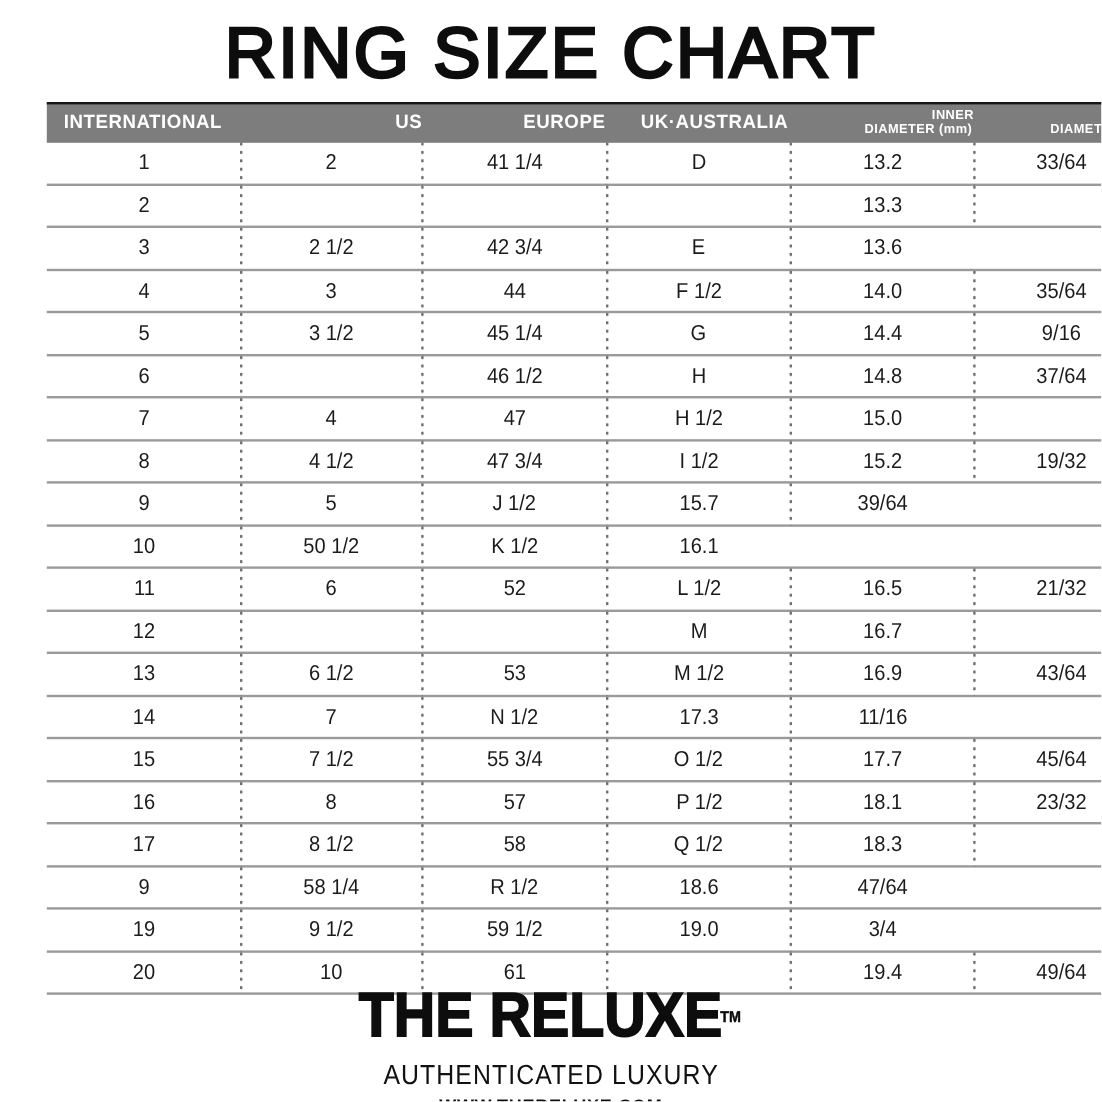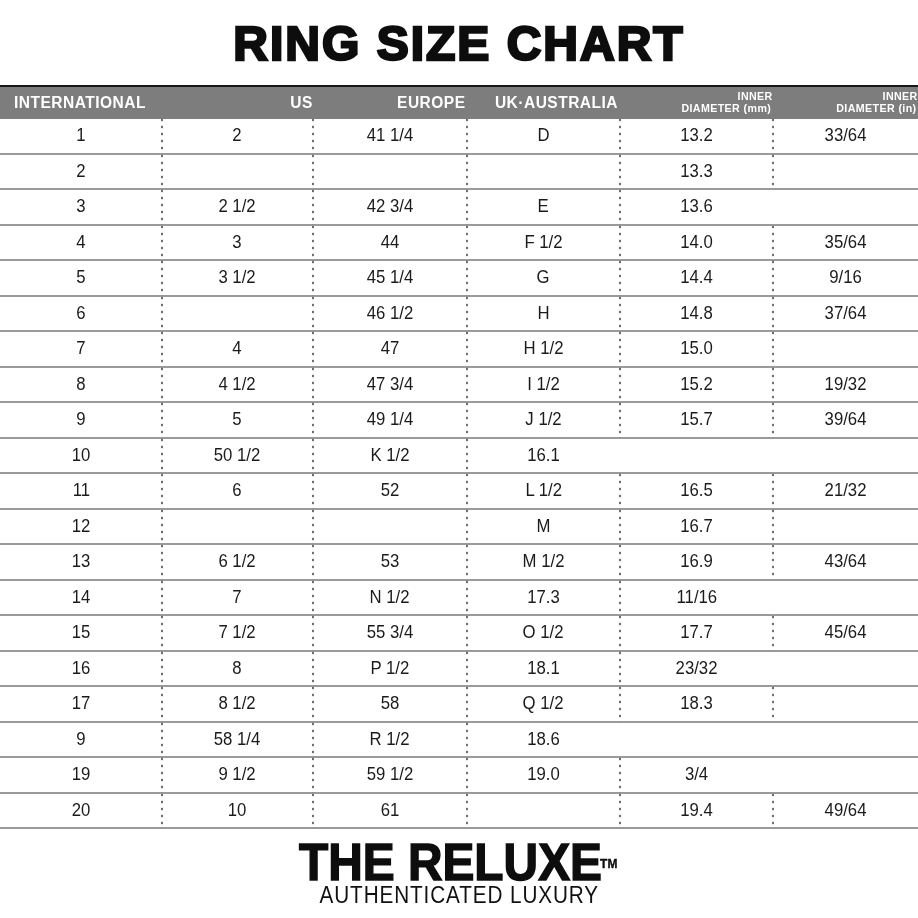--- a/index.html
+++ b/index.html
@@ -12,29 +12,29 @@
     display: flex; flex-direction: column;
   }
 
   
   .title-wrap {
     height: 85px; flex: 0 0 85px;
     display: flex; align-items: flex-end; justify-content: center;
     padding-bottom: 1px; box-sizing: border-box;
   }
   .title-text {
-    font-size: 48px; line-height: 80px;
-    font-weight: 700; letter-spacing: 2px;
+    font-size: 59px; line-height: 80px;
+    font-weight: 400; letter-spacing: 2px;
     color: var(--title-color, #0d0d0d);
     -webkit-text-stroke: 2.5px var(--title-color, #0d0d0d);
     white-space: nowrap;
   }
 
   
-  .ring-table { flex: 0 0 auto; }
+  .ring-table { flex: 0 0 auto; margin-left: 39px; }
   .thead {
     display: grid;
     grid-template-columns: 162px 151px 154px 153px 153px 145px;
     height: 34px; box-sizing: border-box;
     background: var(--header-bg, #7d7d7d);
     border-top: 2px solid #161616;
     color: var(--header-text, #ffffff);
   }
   .th {
     display: flex; flex-direction: column;
@@ -68,21 +68,21 @@
     font-size: 18px; color: var(--text, #1b1b1b);
     white-space: nowrap;
   }
 
   
   .footer {
     flex: 1 1 auto;
     display: flex; flex-direction: column; align-items: center; justify-content: flex-start;
     padding-top: 2px;
   }
-  .brand-line { position: relative; line-height: 62px; height: 52px; white-space: nowrap; }
+  .brand-line { position: relative; line-height: 30px; height: 52px; white-space: nowrap; }
   .brand-text {
     display: inline-block; transform: scaleX(0.92);
     font-size: 52px; font-weight: 900; letter-spacing: 0px;
     color: var(--title-color, #0d0d0d);
     -webkit-text-stroke: 1.5px var(--title-color, #0d0d0d);
   }
   .brand-tm {
     font-size: 13px; font-weight: bold; vertical-align: top;
     position: relative; top: 2px; left: -2px;
     -webkit-text-stroke: 0.4px var(--title-color, #0d0d0d);
@@ -290,23 +290,20 @@
           </div>
         </div>
         <div class="trow">
           <div class="cell">
             <span class="cv">9</span>
           </div>
           <div class="cell">
             <span class="cv">5</span>
           </div>
           <div class="cell">
-            <span class="cv">49 1/4</span>
-          </div>
-          <div class="cell">
             <span class="cv">J 1/2</span>
           </div>
           <div class="cell">
             <span class="cv">15.7</span>
           </div>
           <div class="cell">
             <span class="cv">39/64</span>
           </div>
         </div>
         <div class="trow">
@@ -421,20 +418,23 @@
           </div>
         </div>
         <div class="trow">
           <div class="cell">
             <span class="cv">16</span>
           </div>
           <div class="cell">
             <span class="cv">8</span>
           </div>
           <div class="cell">
+            <span class="cv">57</span>
+          </div>
+          <div class="cell">
             <span class="cv">P 1/2</span>
           </div>
           <div class="cell">
             <span class="cv">18.1</span>
           </div>
           <div class="cell">
             <span class="cv">23/32</span>
           </div>
         </div>
         <div class="trow">
@@ -462,20 +462,23 @@
             <span class="cv">9</span>
           </div>
           <div class="cell">
             <span class="cv">58 1/4</span>
           </div>
           <div class="cell">
             <span class="cv">R 1/2</span>
           </div>
           <div class="cell">
             <span class="cv">18.6</span>
+          </div>
+          <div class="cell">
+            <span class="cv">47/64</span>
           </div>
         </div>
         <div class="trow">
           <div class="cell">
             <span class="cv">19</span>
           </div>
           <div class="cell">
             <span class="cv">9 1/2</span>
           </div>
           <div class="cell">

